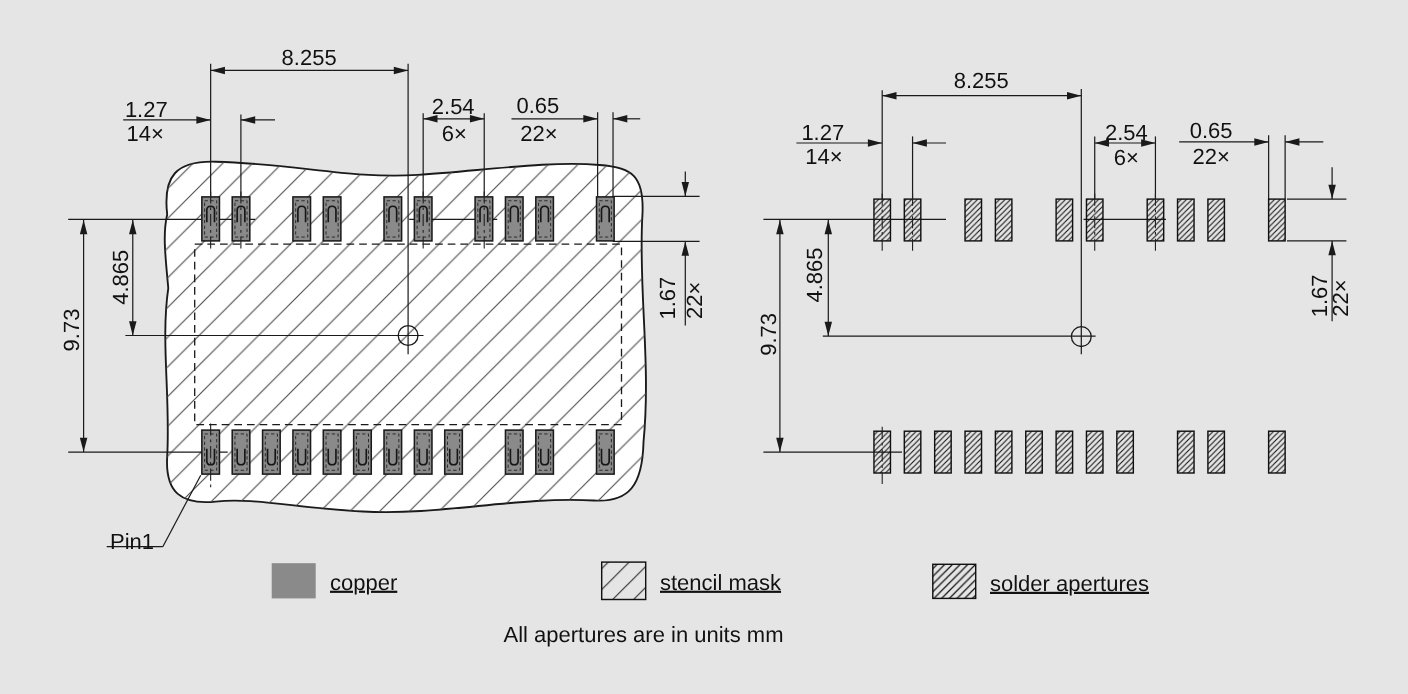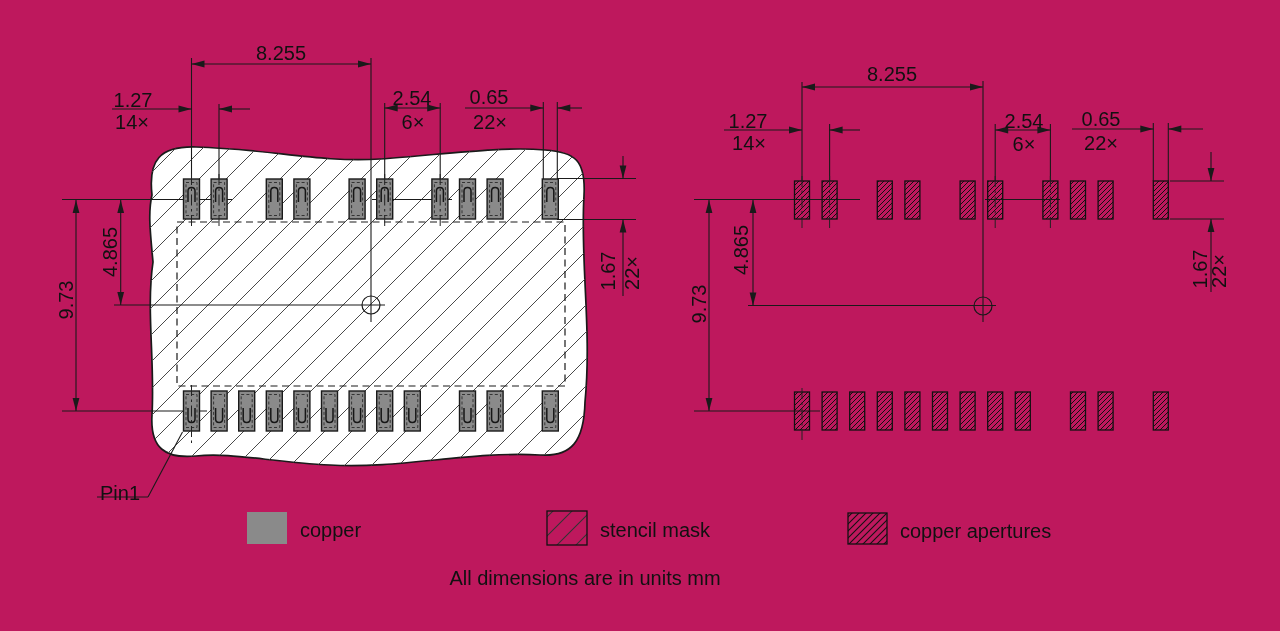--- a/index.html
+++ b/index.html
@@ -1,21 +1,21 @@
 <!DOCTYPE html>
 <html><head>
 <meta charset="utf-8">
 <style>
   html,body{margin:0;padding:0;background:#fff;}
-  #stage{position:relative;width:1280px;height:631px;background:#be185d;overflow:hidden;
+  #stage{position:relative;width:1280px;height:631px;background:#e5e5e5;overflow:hidden;
          font-family:"Liberation Sans",sans-serif;}
   .t{position:absolute;font-size:20px;line-height:1;color:#111;white-space:nowrap;
      transform:translate(-50%,-50%);}
   .rot{transform:translate(-50%,-50%) rotate(-90deg);}
-  .tl{transform:translate(0,-50%);}
+  .tl{transform:translate(0,-50%);text-decoration:underline;}
   svg{position:absolute;left:0;top:0;}
   .ln{stroke:#1a1a1a;stroke-width:1.1;fill:none;}
   .cl{stroke:#222;stroke-width:1;fill:none;stroke-dasharray:11 3.5 2.5 3.5;}
   .dashrect{stroke:#1a1a1a;stroke-width:1.2;fill:none;stroke-dasharray:7 4.5;}
   .board{fill:#ffffff;stroke:#1a1a1a;stroke-width:1.7;}
   .circ{stroke:#1a1a1a;stroke-width:1.2;fill:none;}
 </style>
 </head>
 <body>
 
@@ -364,17 +364,17 @@
 <div class="t" style="left:1024px;top:144px">6×</div>
 <div class="t" style="left:1101px;top:119px">0.65</div>
 <div class="t" style="left:1101px;top:143px">22×</div>
 <div class="t rot" style="left:1200px;top:269px">1.67</div>
 <div class="t rot" style="left:1219px;top:271px">22×</div>
 <div class="t rot" style="left:741px;top:250px">4.865</div>
 <div class="t rot" style="left:699px;top:304px">9.73</div>
 
 <div class="t tl" style="left:300px;top:530px">copper</div>
 <div class="t tl" style="left:600px;top:530px">stencil mask</div>
-<div class="t tl" style="left:900px;top:531px">copper apertures</div>
-
-<div class="t" style="left:585px;top:578px">All dimensions are in units mm</div>
+<div class="t tl" style="left:900px;top:531px">solder apertures</div>
+
+<div class="t" style="left:585px;top:578px">All apertures are in units mm</div>
 
 </div>
 
 </body></html>

